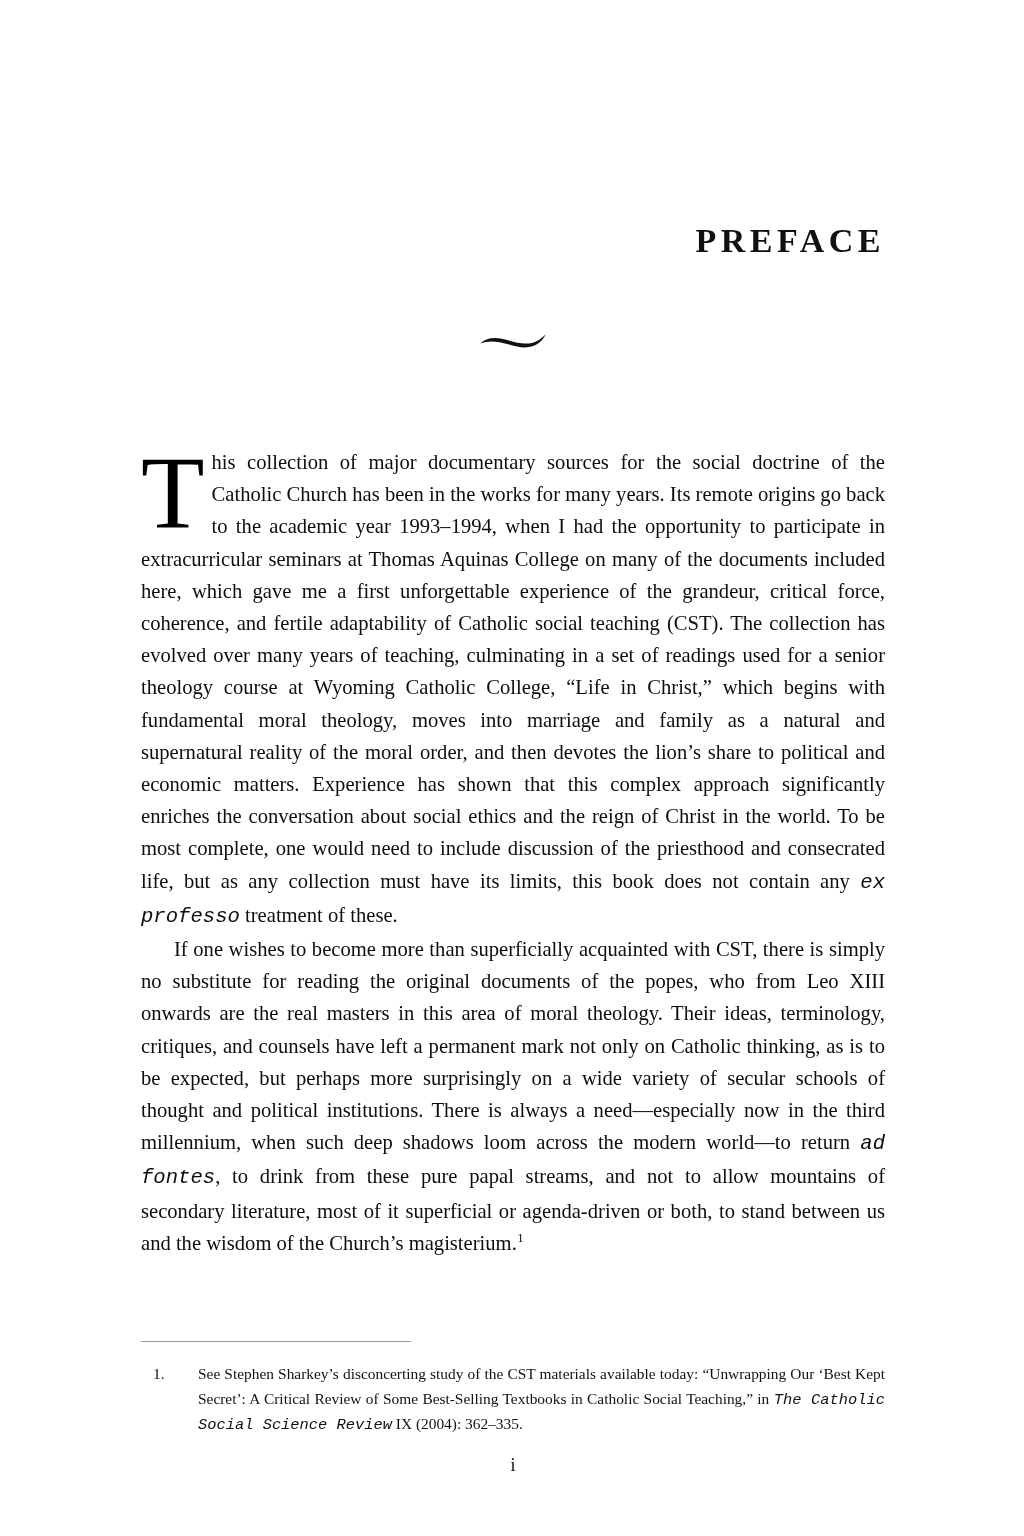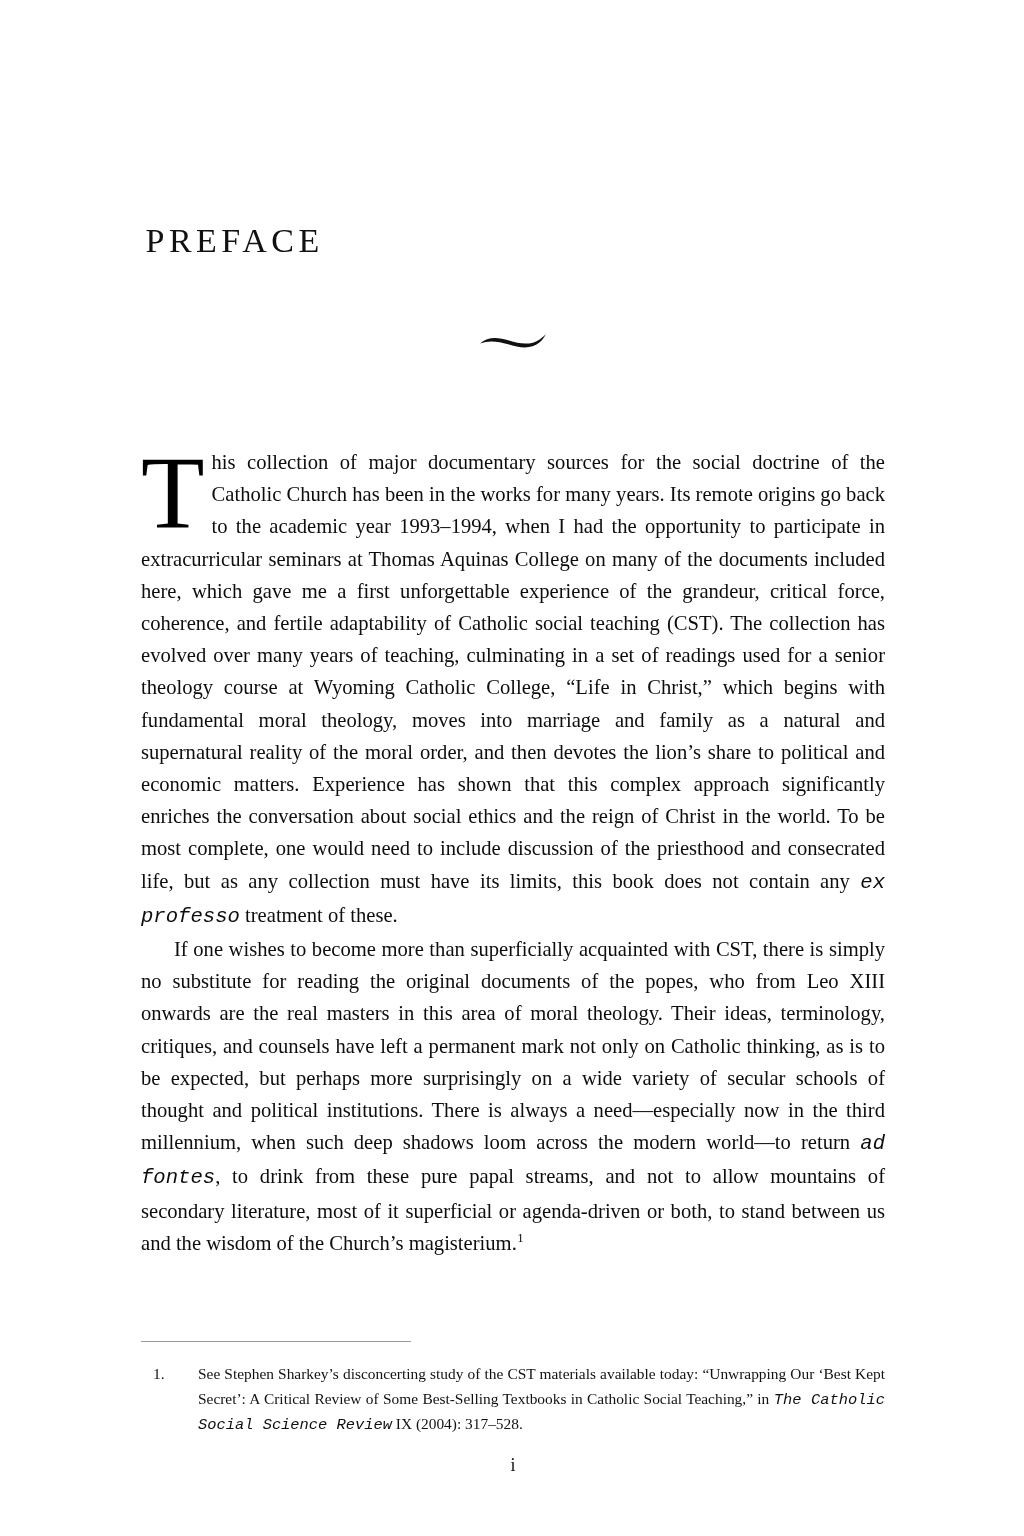--- a/index.html
+++ b/index.html
@@ -24,26 +24,26 @@
     height: 1536px;
     background: #ffffff;
   }
 
   
   .chapter-title {
     position: absolute;
     left: 141px;
     top: 198px;
     width: 744px;
-    text-align: left;
+    text-align: right;
     font-size: 34px;
     line-height: 1.15;
     letter-spacing: 4.5px;
     text-indent: 4.5px;
-    font-weight: 400;
+    font-weight: 700;
     color: #111111;
   }
 
   
   .ornament {
     position: absolute;
     left: 141px;
     top: 318px;
     width: 744px;
     height: 46px;
@@ -158,19 +158,19 @@
     <p class="first"><span class="dropcap">T</span><span>his collection of major documentary sources for the social doctrine of the Catholic Church has been in the works for many years. Its remote origins go back to the academic year 1993–1994, when I had the opportunity to participate in extracurricular seminars at Thomas Aquinas College on many of the documents included here, which gave me a first unforgettable experience of the grandeur, critical force, coherence, and fertile adaptability of Catholic social teaching (CST). The collection has evolved over many years of teaching, culminating in a set of readings used for a senior theology course at Wyoming Catholic College, “Life in Christ,” which begins with fundamental moral theology, moves into marriage and family as a natural and supernatural reality of the moral order, and then devotes the lion’s share to political and economic matters. Experience has shown that this complex approach significantly enriches the conversation about social ethics and the reign of Christ in the world. To be most complete, one would need to include discussion of the priesthood and consecrated life, but as any collection must have its limits, this book does not contain any </span><span class="ital">ex professo</span><span> treatment of these.</span></p>
 
     <p><span>If one wishes to become more than superficially acquainted with CST, there is simply no substitute for reading the original documents of the popes, who from Leo XIII onwards are the real masters in this area of moral theology. Their ideas, terminology, critiques, and counsels have left a permanent mark not only on Catholic thinking, as is to be expected, but perhaps more surprisingly on a wide variety of secular schools of thought and political institutions. There is always a need—especially now in the third millennium, when such deep shadows loom across the modern world—to return </span><span class="ital">ad fontes</span><span>, to drink from these pure papal streams, and not to allow mountains of secondary literature, most of it superficial or agenda-driven or both, to stand between us and the wisdom of the Church’s magisterium.</span><sup class="fnref">1</sup></p>
 
   </div>
 
   <div class="footnote-rule"></div>
 
   <div class="footnotes">
     <div class="footnote">
-      <span class="fn-num">1.</span><span>See Stephen Sharkey’s disconcerting study of the CST materials available today: “Unwrapping Our ‘Best Kept Secret’: A Critical Review of Some Best-Selling Textbooks in Catholic Social Teaching,” in </span><span class="ital">The Catholic Social Science Review</span><span> IX (2004): 317–528.</span>
+      <span class="fn-num">1.</span><span>See Stephen Sharkey’s disconcerting study of the CST materials available today: “Unwrapping Our ‘Best Kept Secret’: A Critical Review of Some Best-Selling Textbooks in Catholic Social Teaching,” in </span><span class="ital">The Catholic Social Science Review</span><span> IX (2004): 362–335.</span>
     </div>
   </div>
 
   <div class="folio">i</div>
 
 </div>
 
 </body></html>

